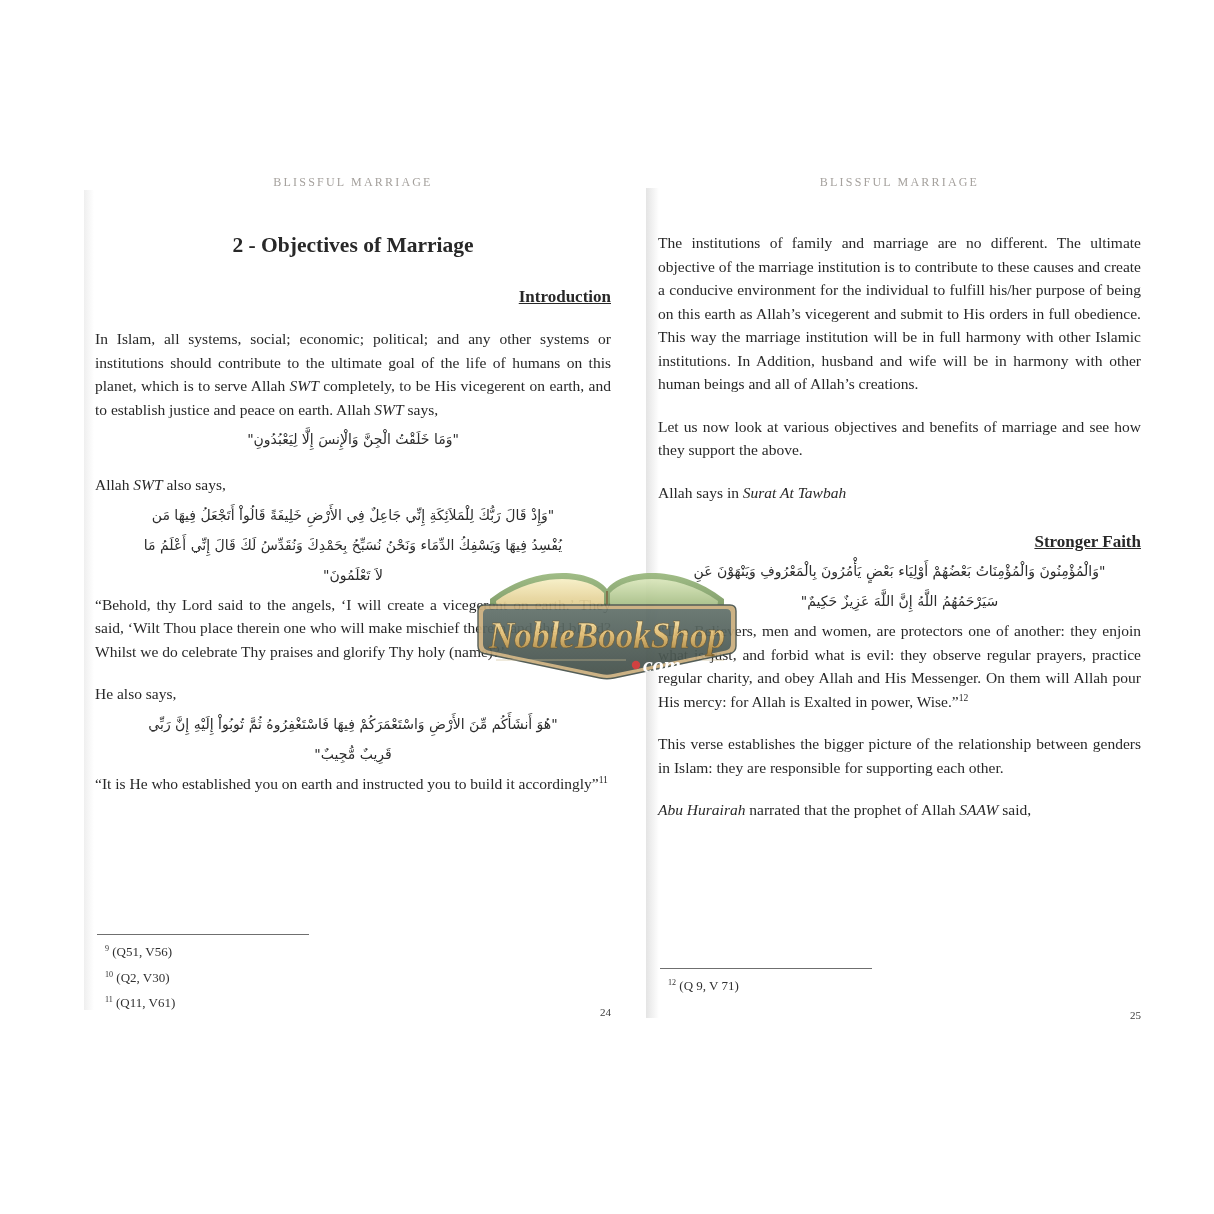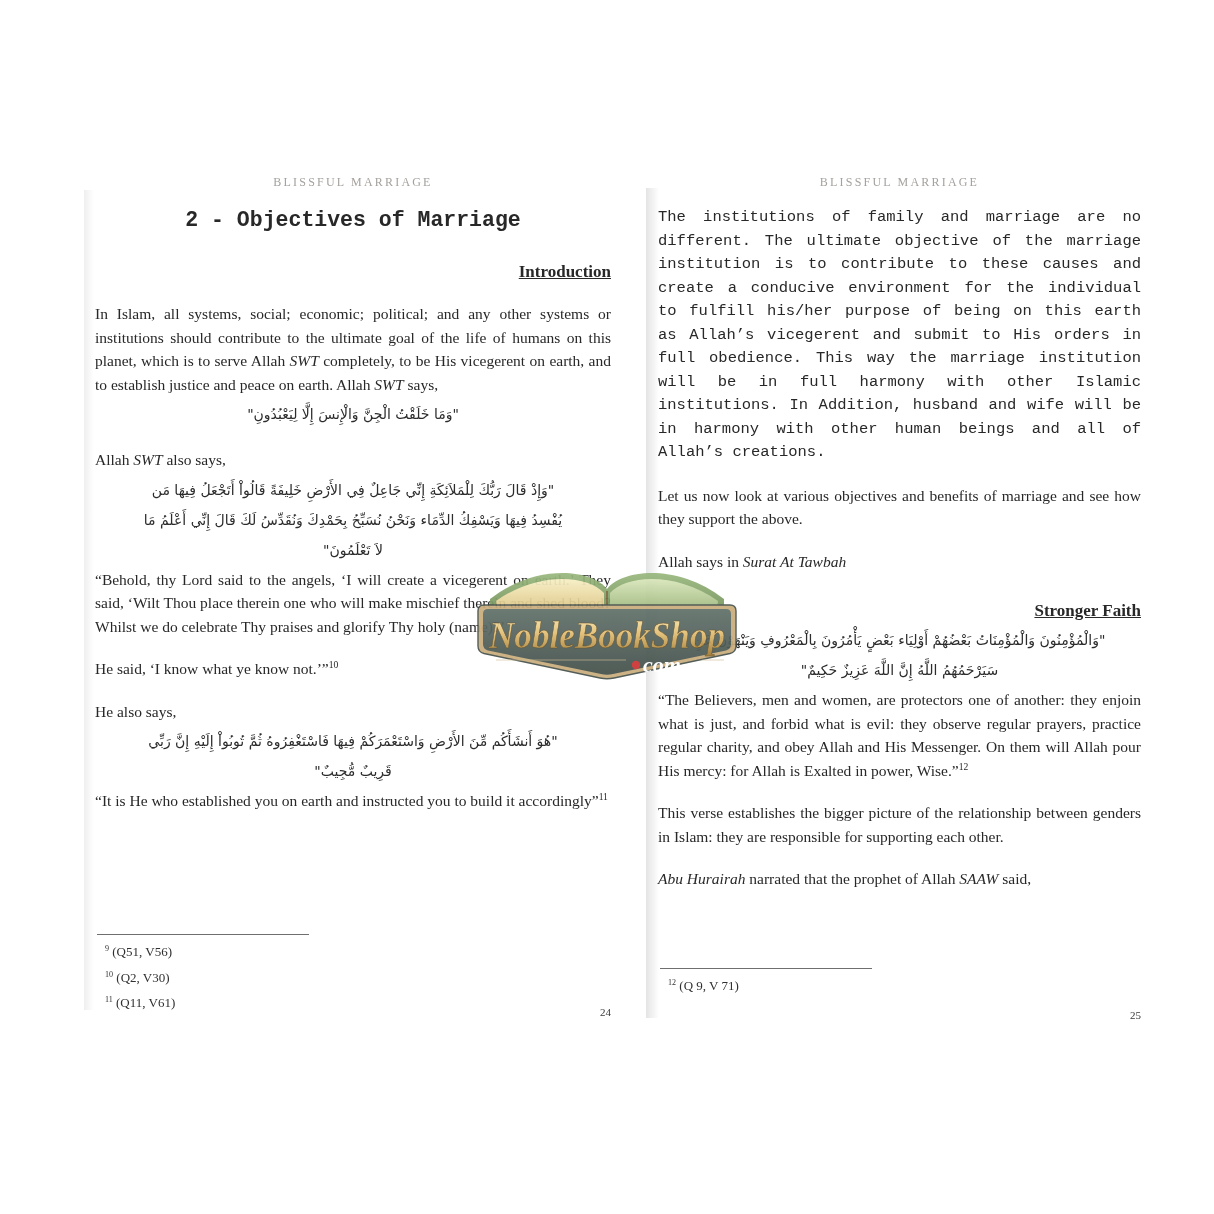--- a/index.html
+++ b/index.html
@@ -25,21 +25,21 @@
   }
   .page-content{margin-top:0;}
   .blk{margin-top:19px;font-size:15.5px;line-height:23.5px;text-align:right;}
   .blk-para{text-align:justify;}
   .blk-h1{font-size:21.5px;line-height:28px;font-weight:bold;text-align:center;margin-top:40px;}
   .blk-h2{font-size:17px;line-height:22px;font-weight:bold;text-decoration:underline;margin-top:27px;}
   .blk-arabic{
     direction:rtl;text-align:center;font-family:"DejaVu Sans",sans-serif;
     font-size:14px;line-height:30px;color:#2c2c2c;
   }
-  .sp-lead{margin-top:16px;font-family:Liberation Mono, monospace;}
+  .sp-lead{margin-top:41px;}
   .sp-snug{margin-top:3px;}
   .sp-tight{margin-top:0;}
   .blk i{font-style:italic;}
   sup{font-size:0.62em;vertical-align:super;line-height:0;}
   .footnotes{position:absolute;font-size:13px;line-height:17.5px;color:#303030;}
   .footnotes-left{left:97px;top:934px;width:514px;}
   .footnotes-right{left:660px;top:968px;width:481px;}
   .foot-rule{width:212px;height:0;border-top:1.2px solid #6f6f6f;margin-bottom:7px;}
   .foot-item{margin:8px;}
   .pagenum{position:absolute;font-size:11px;color:#3a3a3a;text-align:right;}
@@ -60,21 +60,20 @@
     <div class="page-content" id="left-content">
         <div class="blk blk-h1 sp-lead">2 - Objectives of Marriage</div>
         <div class="blk blk-h2">Introduction</div>
         <div class="blk blk-para"><span>In Islam, all systems, social; economic; political; and any other systems or institutions should contribute to the ultimate goal of the life of humans on this planet, which is to serve Allah </span><i>SWT</i><span> completely, to be His vicegerent on earth, and to establish justice and peace on earth. Allah </span><i>SWT</i><span> says,</span></div>
         <div class="blk blk-arabic sp-snug">"وَمَا خَلَقْتُ الْجِنَّ وَالْإِنسَ إِلَّا لِيَعْبُدُونِ"</div>
         <div class="blk blk-para"><span>Allah </span><i>SWT</i><span> also says,</span></div>
         <div class="blk blk-arabic sp-snug">"وَإِذْ قَالَ رَبُّكَ لِلْمَلاَئِكَةِ إِنِّي جَاعِلٌ فِي الأَرْضِ خَلِيفَةً قَالُواْ أَتَجْعَلُ فِيهَا مَن</div>
         <div class="blk blk-arabic sp-tight">يُفْسِدُ فِيهَا وَيَسْفِكُ الدِّمَاء وَنَحْنُ نُسَبِّحُ بِحَمْدِكَ وَنُقَدِّسُ لَكَ قَالَ إِنِّي أَعْلَمُ مَا</div>
         <div class="blk blk-arabic sp-tight">لاَ تَعْلَمُونَ"</div>
         <div class="blk blk-para sp-snug"><span>“Behold, thy Lord said to the angels, ‘I will create a vicegerent on earth.’ They said, ‘Wilt Thou place therein one who will make mischief therein and shed blood? Whilst we do celebrate Thy praises and glorify Thy holy (name)?’</span></div>
-        <div class="blk blk-para"><span>He said, ‘I know what ye know not.’”</span><sup>10</sup></div>
         <div class="blk blk-para"><span>He also says,</span></div>
         <div class="blk blk-arabic sp-snug">"هُوَ أَنشَأَكُم مِّنَ الأَرْضِ وَاسْتَعْمَرَكُمْ فِيهَا فَاسْتَغْفِرُوهُ ثُمَّ تُوبُواْ إِلَيْهِ إِنَّ رَبِّي</div>
         <div class="blk blk-arabic sp-tight">قَرِيبٌ مُّجِيبٌ"</div>
         <div class="blk blk-para sp-snug"><span>“It is He who established you on earth and instructed you to build it accordingly”</span><sup>11</sup></div>
       </div>
   </section>
 
   <section class="page page-right">
     <div class="page-header">BLISSFUL MARRIAGE</div>
     <div class="page-content" id="right-content">

